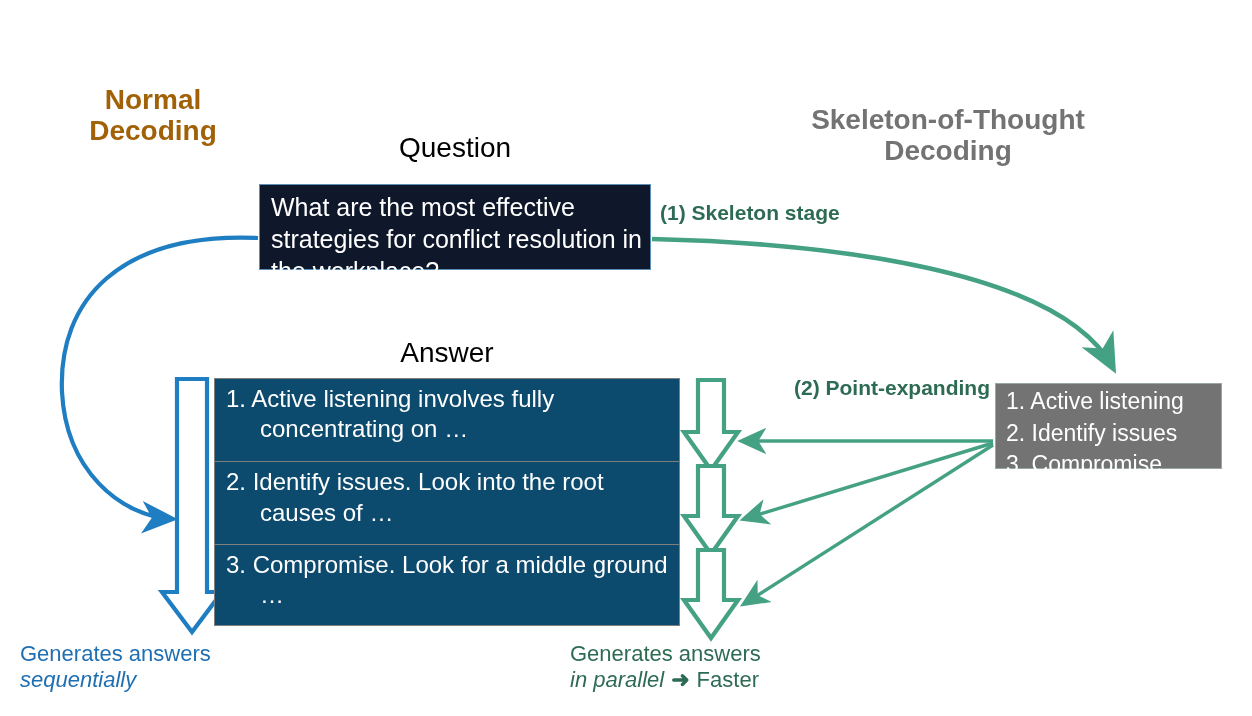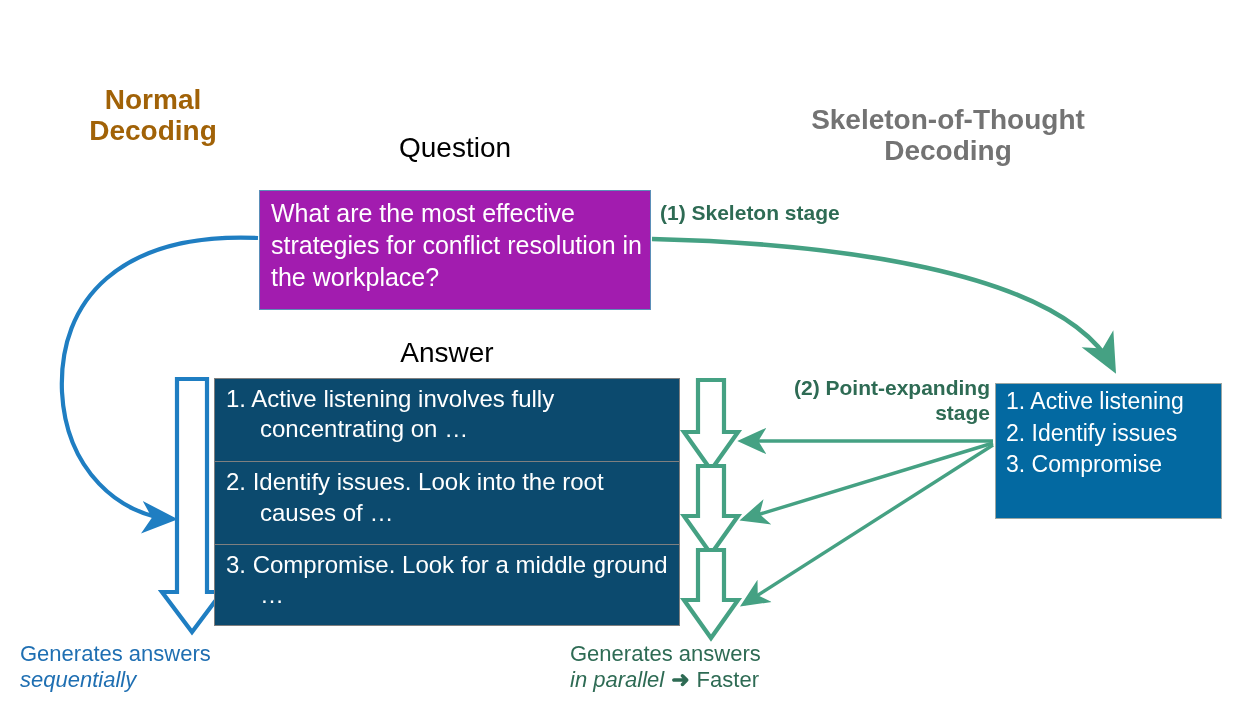--- a/index.html
+++ b/index.html
@@ -23,44 +23,44 @@
   }
 
   .block-label{
     position:absolute;font-size:28px;color:#000000;text-align:center;
   }
   #question-label{left:259px;top:132px;width:392px;}
   #answer-label{left:214px;top:337px;width:466px;}
 
   
   #question-box{
-    position:absolute;left:259px;top:190px;width:392px;height:120px;
-    background:#a21caf;border:1.5px solid #5B8FB8;box-sizing:border-box;
+    position:absolute;left:259px;top:184px;width:392px;height:86px;
+    background:#0f172a;border:1.5px solid #5B8FB8;box-sizing:border-box;
   }
   #question-box .qtext{
     position:absolute;left:11px;top:6px;right:8px;
     color:#ffffff;font-size:25px;line-height:1.28;
   }
 
   
   #answer-box{
     position:absolute;left:214px;top:378px;width:466px;height:248px;
     border:1.5px solid #7F7F7F;box-sizing:border-box;background:#0c4a6e;
   }
   .answer-row{
     position:relative;box-sizing:border-box;height:82.3px;
     padding:5px 8px 0 11px;color:#ffffff;font-size:24px;line-height:1.27;
   }
   .answer-row + .answer-row{border-top:1.5px solid #7F7F7F;}
   .answer-row .hang{display:block;padding-left:34px;text-indent:-34px;}
 
   
   #skeleton-box{
-    position:absolute;left:995px;top:383px;width:227px;height:136px;
-    background:#0369a1;border:1px solid #9BA7A4;box-sizing:border-box;
+    position:absolute;left:995px;top:383px;width:227px;height:86px;
+    background:#737373;border:1px solid #9BA7A4;box-sizing:border-box;
   }
   #skeleton-box .slist{
     position:absolute;left:10px;top:2px;right:4px;
     color:#ffffff;font-size:23px;line-height:1.37;
   }
 
   
   .stage-caption{
     position:absolute;font-weight:bold;color:#2E6B54;line-height:1.2;
   }
@@ -142,21 +142,20 @@
       <div>1. Active listening</div>
       <div>2. Identify issues</div>
       <div>3. Compromise</div>
     </div>
   </div>
 
   <div class="stage-caption" id="skeleton-stage-label">(1) Skeleton stage</div>
 
   <div class="stage-caption" id="point-expanding-label">
     <div>(2) Point-expanding</div>
-    <div>stage</div>
   </div>
 
   <div class="foot" id="normal-foot">
     <div>Generates answers</div>
     <div class="em">sequentially</div>
   </div>
 
   <div class="foot" id="sot-foot">
     <div>Generates answers</div>
     <div class="row2"><span class="em">in parallel</span><span class="arrow-glyph" style="margin: 0px 7px;">➜</span><span>Faster</span></div>

